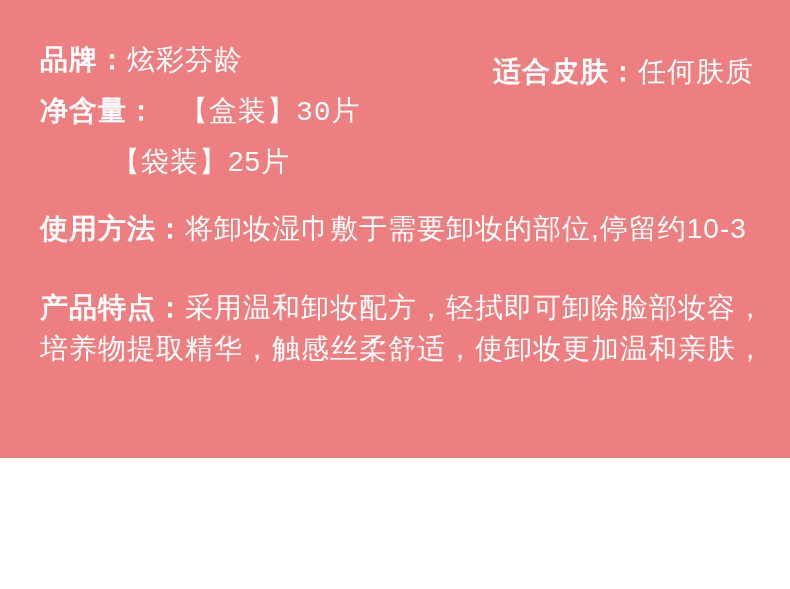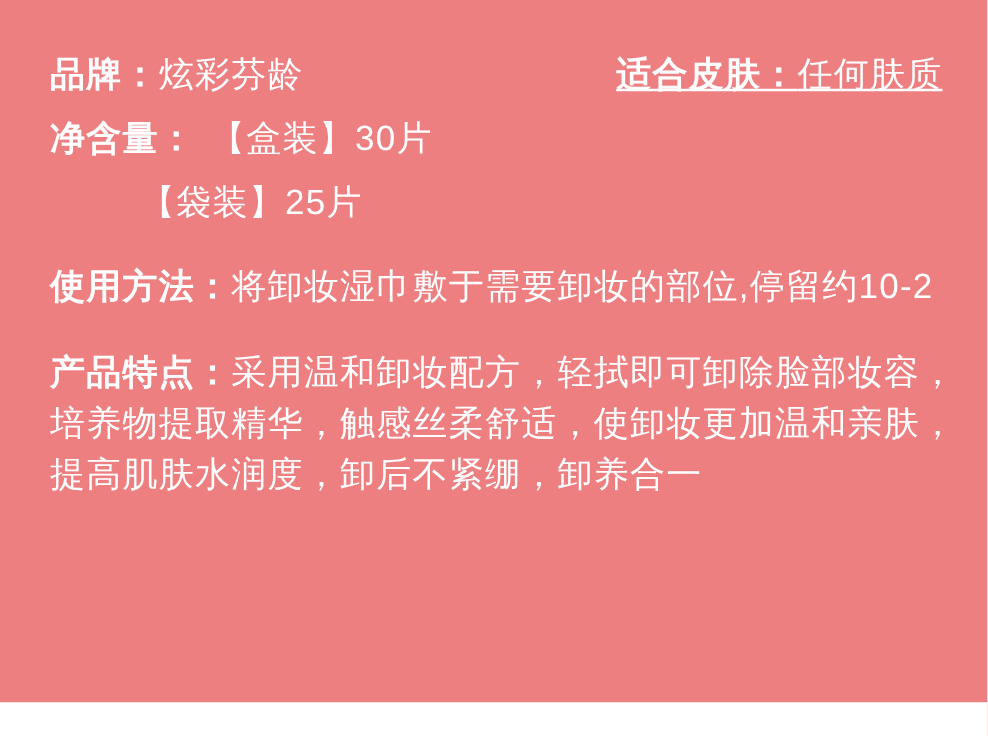--- a/index.html
+++ b/index.html
@@ -12,21 +12,21 @@
     position: relative;
     width: 790px;
     height: 589px;
     background: #ffffff;
     overflow: hidden;
   }
   .panel {
     position: absolute;
     top: 0; left: 0;
     width: 790px;
-    height: 562px;
+    height: 458px;
     background: #ee7f81;
     color: #ffffff;
   }
   .specs {
     padding: 34px 40px 0 40px;
   }
   .spec-row {
     position: relative;
     height: 51px;
     line-height: 51px;
@@ -36,40 +36,40 @@
   }
   .spec-label {
     font-weight: bold;
   }
   .spec-value {
     font-weight: normal;
   }
   .spec-right {
     position: absolute;
     left: 453px;
-    top: 0;
-    text-decoration: underline;
+    top: 12px;
   }
   .value-gap {
-    margin-left: 12px;
+    margin-left: 24px;
+    font-family: Liberation Mono, monospace;
   }
   .value-indent {
     margin-left: 72px;
   }
   .para {
     margin: 0 40px;
     font-size: 28px;
     letter-spacing: 1px;
   }
   .para-usage {
     margin-top: 18px;
     line-height: 48px;
   }
   .para-features {
-    margin-top: 24px;
+    margin-top: 34px;
     line-height: 41px;
   }
   .line {
     display: block;
     white-space: nowrap;
   }
   .para-label {
     font-weight: bold;
   }
   .bottom-strip {
@@ -101,25 +101,24 @@
         <span class="spec-label">净含量：</span><span class="spec-value value-gap">【盒装】30片</span>
       </div>
 
       <div class="spec-row">
         <span class="spec-value value-indent">【袋装】25片</span>
       </div>
 
     </div>
 
     <div class="para para-usage">
-      <span class="line"><span class="para-label">使用方法：</span><span>将卸妆湿巾敷于需要卸妆的部位,停留约10-2</span></span>
+      <span class="line"><span class="para-label">使用方法：</span><span>将卸妆湿巾敷于需要卸妆的部位,停留约10-3</span></span>
     </div>
 
     <div class="para para-features">
       <span class="line"><span class="para-label">产品特点：</span><span>采用温和卸妆配方，轻拭即可卸除脸部妆容，</span></span>
       <span class="line">培养物提取精华，触感丝柔舒适，使卸妆更加温和亲肤，</span>
-      <span class="line">提高肌肤水润度，卸后不紧绷，卸养合一</span>
     </div>
 
   </div>
 
   <div class="bottom-strip"></div>
 </div>
 
 </body></html>

